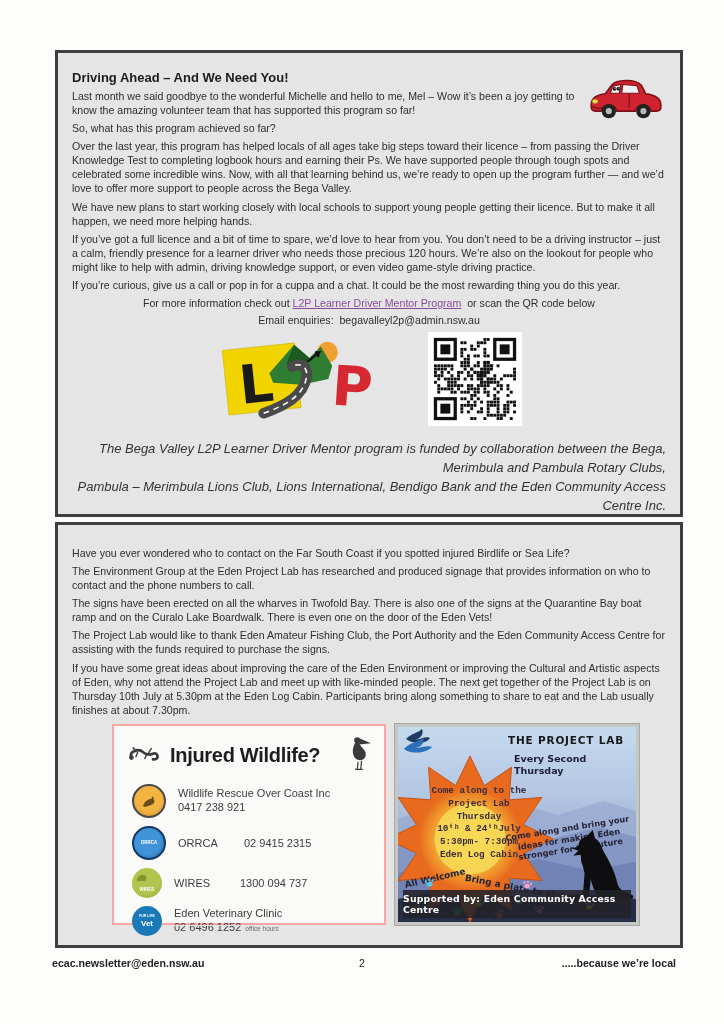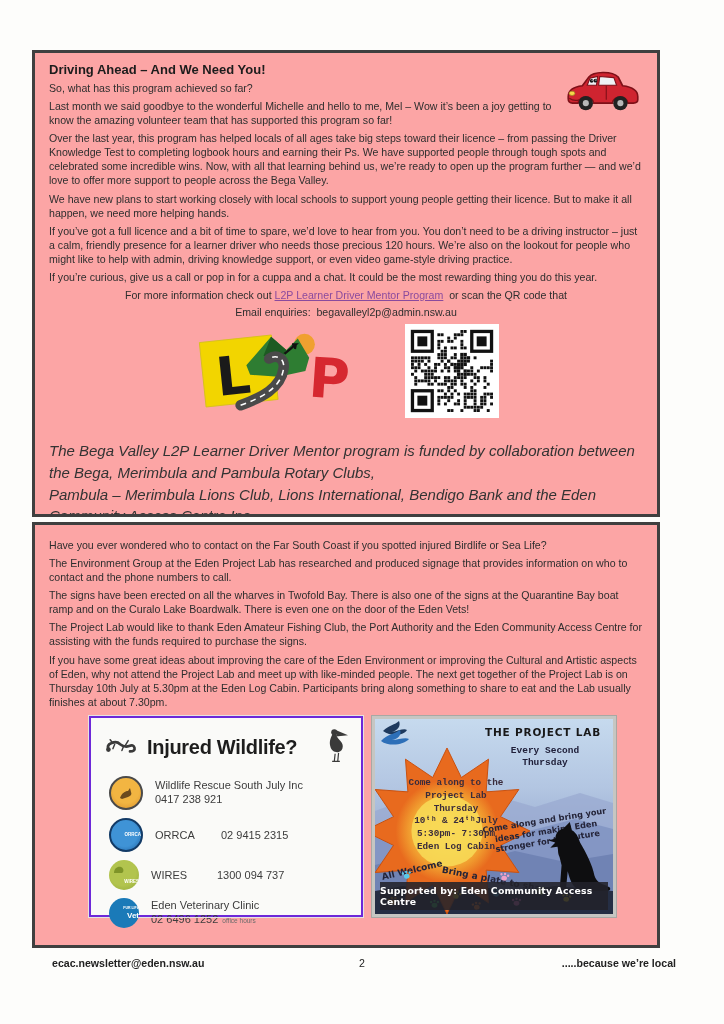--- a/index.html
+++ b/index.html
@@ -3,62 +3,62 @@
 <meta charset="utf-8">
 <style>
   html,body{margin:0;padding:0;}
   body{
     width:724px;height:1024px;position:relative;
     background:#fdfdfb;
     font-family:"Liberation Sans", sans-serif;
     color:#2a2a2a;
   }
   .box{
-    position:absolute;left:32px;width:628px;box-sizing:border-box;
-    border:3px solid #3f3f3f;background:#fca5a5;
-    padding:9px 14px 6px 14px;overflow:hidden;
+    position:absolute;left:55px;width:628px;box-sizing:border-box;
+    border:3px solid #3f3f3f;background:#e5e5e5;
+    padding:17px 14px 6px 14px;overflow:hidden;
   }
   #driving-box{top:50px;height:467px;}
   #projectlab-box{top:522px;height:426px;}
   h2.sec-head{margin:0 0 4px 0;font-size:13px;font-weight:bold;color:#1c1c1c;}
   p.body-p{margin:4px 0;font-size:10.6px;line-height:1.33;color:#2e2e2e;}
   .car-float{float:right;width:80px;height:50px;margin:2px 0 4px 10px;}
   .center-line{text-align:center;font-size:10.6px;margin:5px 0;white-space:pre-wrap;color:#2e2e2e;}
   .doc-link{color:#8a4a9e;text-decoration:underline;cursor:pointer;margin-top:8px;}
   .logos-row{display:flex;justify-content:center;align-items:center;gap:52px;margin:6px 0 4px 0;}
-  .funding{margin-top:18px;text-align:left;font-style:italic;font-size:15px;line-height:1.45;color:#333;}
+  .funding{margin-top:10px;text-align:right;font-style:italic;font-size:13px;line-height:1.45;color:#333;}
   .contact-line{text-align:center;font-size:10.6px;margin:5px 0 4px 0;color:#2e2e2e;}
   .cards-row{display:flex;gap:9px;margin:7px 0 0 40px;align-items:flex-start;}
 
   
   .wildlife-card{
     width:274px;height:201px;box-sizing:border-box;flex:none;
-    background:#fafaf8;border:2px solid #6d28d9;outline:1px solid #e4e4e0;
+    background:#fafaf8;border:2px solid #fca5a5;outline:1px solid #e4e4e0;
     padding:10px 12px;position:relative;
   }
   .w-title-row{display:flex;align-items:center;gap:8px;}
   .w-title{font-size:20px;font-weight:bold;color:#1d1d1d;letter-spacing:-0.3px;}
   .wrow{display:flex;align-items:center;gap:12px;margin:8px 0 0 6px;}
   .wlogo{width:30px;height:30px;border-radius:50%;flex:none;position:relative;display:flex;align-items:center;justify-content:center;overflow:hidden;}
   .wtext{font-size:11px;line-height:1.25;color:#3c3c3c;}
   .winline{display:flex;gap:0;font-size:11px;color:#3c3c3c;align-items:baseline;}
   .wname{width:66px;flex:none;}
   .wnote{font-size:6.5px;color:#6b6b6b;margin-left:4px;}
-  .tinytxt{position:absolute;width:100%;text-align:right;color:#fff;font-weight:bold;}
+  .tinytxt{position:absolute;width:100%;text-align:center;color:#fff;font-weight:bold;}
 
   
   .flyer{
     width:244px;height:201px;box-sizing:border-box;flex:none;position:relative;
     border:3px solid #c6c6c2;outline:1px solid #a8a8a4;overflow:hidden;
     background:linear-gradient(#c6daee 0%,#b3c6e2 35%,#93a6cc 70%,#7c8fba 100%);
     font-family:"DejaVu Sans", sans-serif;
   }
   .flyer .abs{position:absolute;}
   .f-title{top:7px;right:6px;width:128px;text-align:center;font-size:10.5px;font-weight:bold;letter-spacing:0.8px;color:#181818;}
-  .f-sub{top:26px;right:14px;width:108px;text-align:center;font-size:9.5px;font-weight:bold;color:#20203a;line-height:1.3;font-family:Liberation Mono, monospace;}
+  .f-sub{top:26px;right:14px;width:108px;font-size:9.5px;font-weight:bold;color:#20203a;line-height:1.3;}
   .f-suntext{left:6px;top:58px;width:150px;text-align:center;font-size:9.3px;font-weight:bold;color:#3a2c3c;line-height:1.38;z-index:4;font-family:Liberation Mono, monospace;}
   .f-idea{top:96px;right:2px;width:130px;text-align:center;font-size:8.2px;font-weight:bold;color:#242438;transform:rotate(-9deg);line-height:1.3;z-index:3;}
   .f-welcome{left:6px;top:146px;font-size:9px;font-weight:bold;color:#242438;transform:rotate(-13deg);z-index:4;}
   .f-plate{left:66px;top:156px;font-size:9px;font-weight:bold;color:#242438;transform:rotate(11deg);z-index:4;}
   .f-bar{left:5px;right:5px;bottom:4px;height:28px;background:rgba(34,34,42,0.88);color:#fff;
          font-size:9.3px;font-weight:bold;display:flex;align-items:center;justify-content:center;
          letter-spacing:0.2px;z-index:6;}
   .sunwrap{left:-12px;top:28px;width:168px;height:168px;z-index:2;}
   .whalelogo{left:4px;top:2px;width:32px;height:28px;z-index:5;}
   .dogwrap{right:2px;bottom:16px;width:66px;height:78px;z-index:5;}
@@ -90,28 +90,28 @@
         <ellipse cx="7.5" cy="27" rx="2.6" ry="2" fill="#f7d84a" stroke="#a8862a" stroke-width="0.8"></ellipse>
         <path d="M5 31.5 Q9 34.5 14 33" fill="none" stroke="#7e1018" stroke-width="1"></path>
         <circle cx="20.2" cy="36" r="6.6" fill="#222"></circle>
           <circle cx="20.2" cy="36" r="2.8" fill="#b8b8b8"></circle>
         <circle cx="52" cy="36" r="6.6" fill="#222"></circle>
           <circle cx="52" cy="36" r="2.8" fill="#b8b8b8"></circle>
       </svg>
     </span>
 
     <h2 class="sec-head">Driving Ahead – And We Need You!</h2>
+    <p class="body-p">Last month we said goodbye to the wonderful Michelle and hello to me, Mel – Wow it’s been a joy getting to know the amazing volunteer team that has supported this program so far!</p>
     <p class="body-p">So, what has this program achieved so far?</p>
-    <p class="body-p">Last month we said goodbye to the wonderful Michelle and hello to me, Mel – Wow it’s been a joy getting to know the amazing volunteer team that has supported this program so far!</p>
     <p class="body-p">Over the last year, this program has helped locals of all ages take big steps toward their licence – from passing the Driver Knowledge Test to completing logbook hours and earning their Ps. We have supported people through tough spots and celebrated some incredible wins. Now, with all that learning behind us, we’re ready to open up the program further — and we’d love to offer more support to people across the Bega Valley.</p>
     <p class="body-p">We have new plans to start working closely with local schools to support young people getting their licence. But to make it all happen, we need more helping hands.</p>
     <p class="body-p">If you’ve got a full licence and a bit of time to spare, we’d love to hear from you. You don’t need to be a driving instructor – just a calm, friendly presence for a learner driver who needs those precious 120 hours. We’re also on the lookout for people who might like to help with admin, driving knowledge support, or even video game-style driving practice.</p>
     <p class="body-p">If you’re curious, give us a call or pop in for a cuppa and a chat. It could be the most rewarding thing you do this year.</p>
 
-    <div class="center-line"><span>For more information check out </span><span class="doc-link">L2P Learner Driver Mentor Program</span><span>  or scan the QR code that</span></div>
+    <div class="center-line"><span>For more information check out </span><span class="doc-link">L2P Learner Driver Mentor Program</span><span>  or scan the QR code below</span></div>
     <div class="center-line">Email enquiries:  begavalleyl2p@admin.nsw.au</div>
 
     <div class="logos-row">
       <span>
         <svg viewBox="0 0 168 92" width="160" height="88">
           <g transform="rotate(-6 48 46)">
             <rect x="10" y="12" width="76" height="68" fill="#f2d500" stroke="#d8c020" stroke-width="1"></rect>
             <text x="24" y="70" font-size="56" font-weight="bold" fill="#1a1a1a" font-family="DejaVu Sans, sans-serif">L</text>
           </g>
           <circle cx="117" cy="18" r="11" fill="#f0a030"></circle>
@@ -385,21 +385,21 @@
           </span>
         </div>
 
         <div class="wrow">
           <span class="wlogo" style="background:radial-gradient(circle at 50% 40%, #f2b542 55%, #d88f2a 100%);border:2px solid #4a4a4a;">
             <svg viewBox="0 0 20 20" width="20" height="20">
                 <path d="M4 15 C6 10 9 8 12 8 L14 5 L15 9 C16 11 15 13 12 14 L6 16 Z" fill="#6b4a1e"></path>
               </svg>
           </span>
           <div class="wtext">
-            <div>Wildlife Rescue South July Inc</div>
+            <div>Wildlife Rescue Over Coast Inc</div>
             <div>0417 238 921</div>
           </div>
         </div>
 
         <div class="wrow">
           <span class="wlogo" style="background:radial-gradient(circle at 45% 45%, #3f93d6 55%, #1c5fa0 100%);border:2px solid #123a66;">
             <span class="tinytxt" style="font-size:4.5px;">ORRCA</span>
           </span>
           <div class="winline">
             <span class="wname">ORRCA</span>

